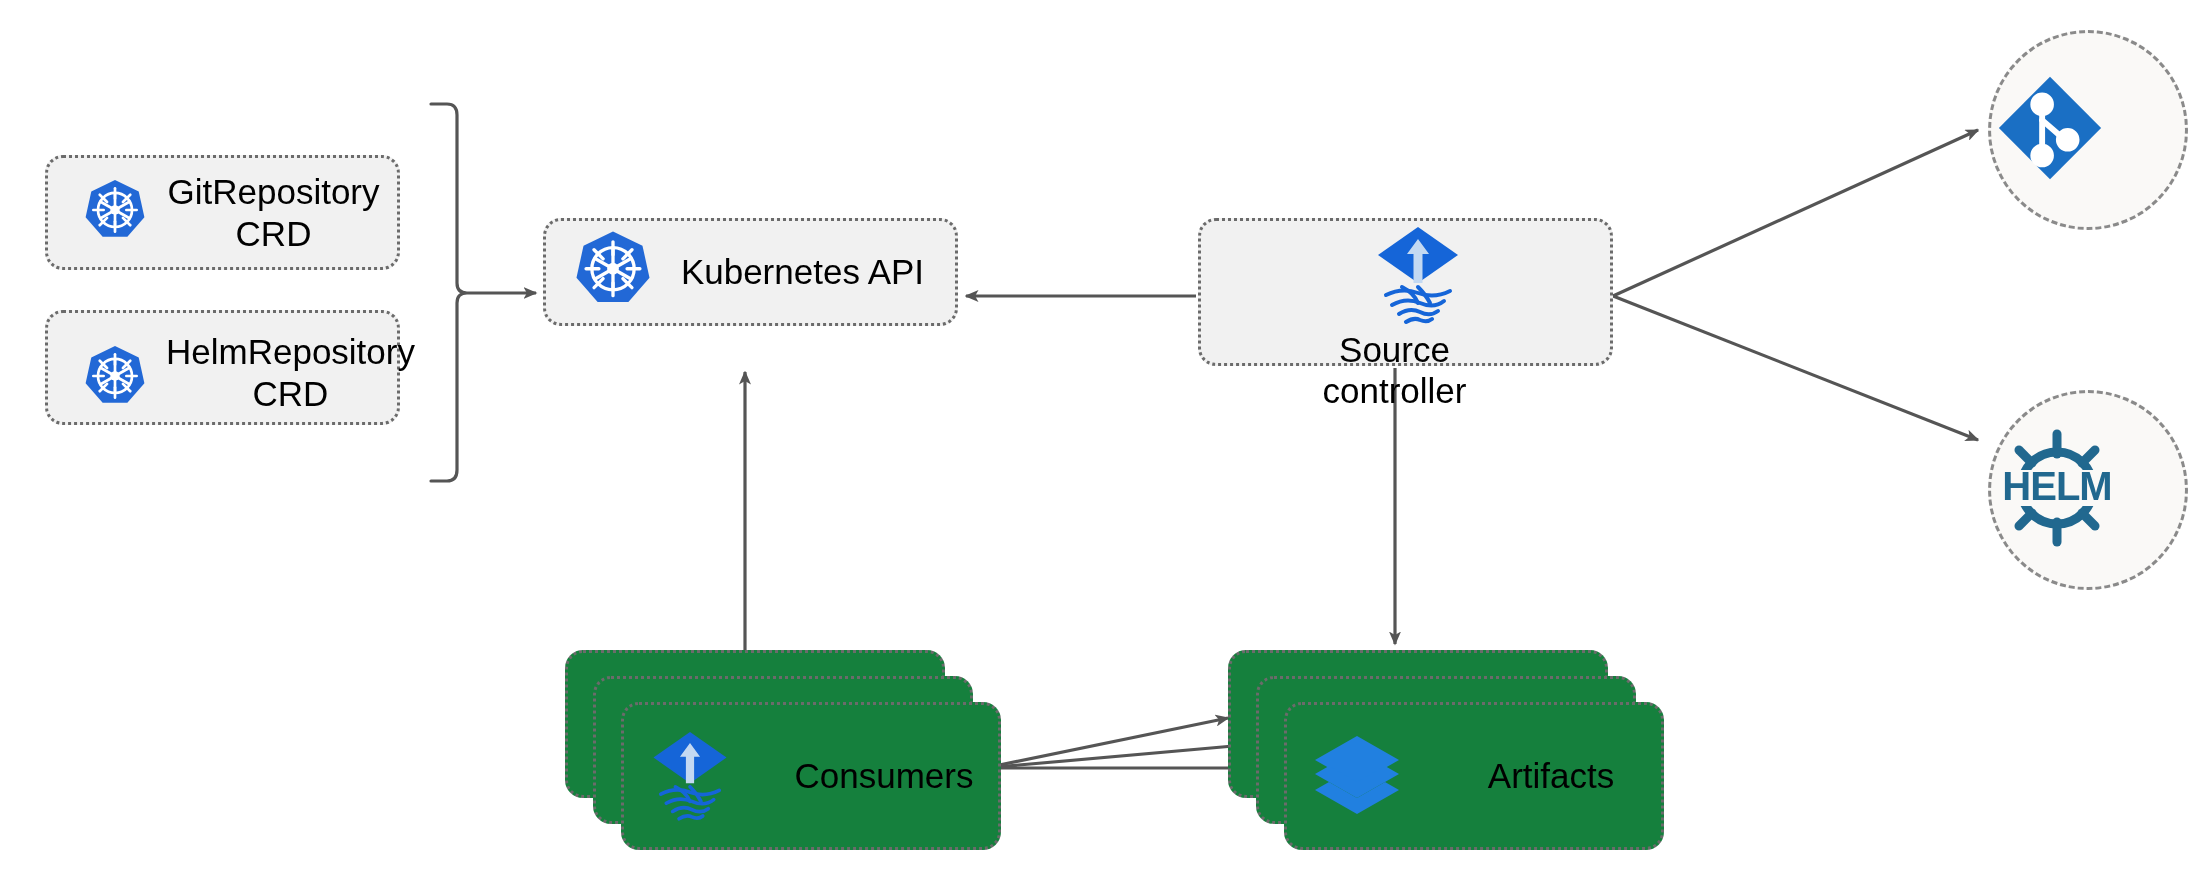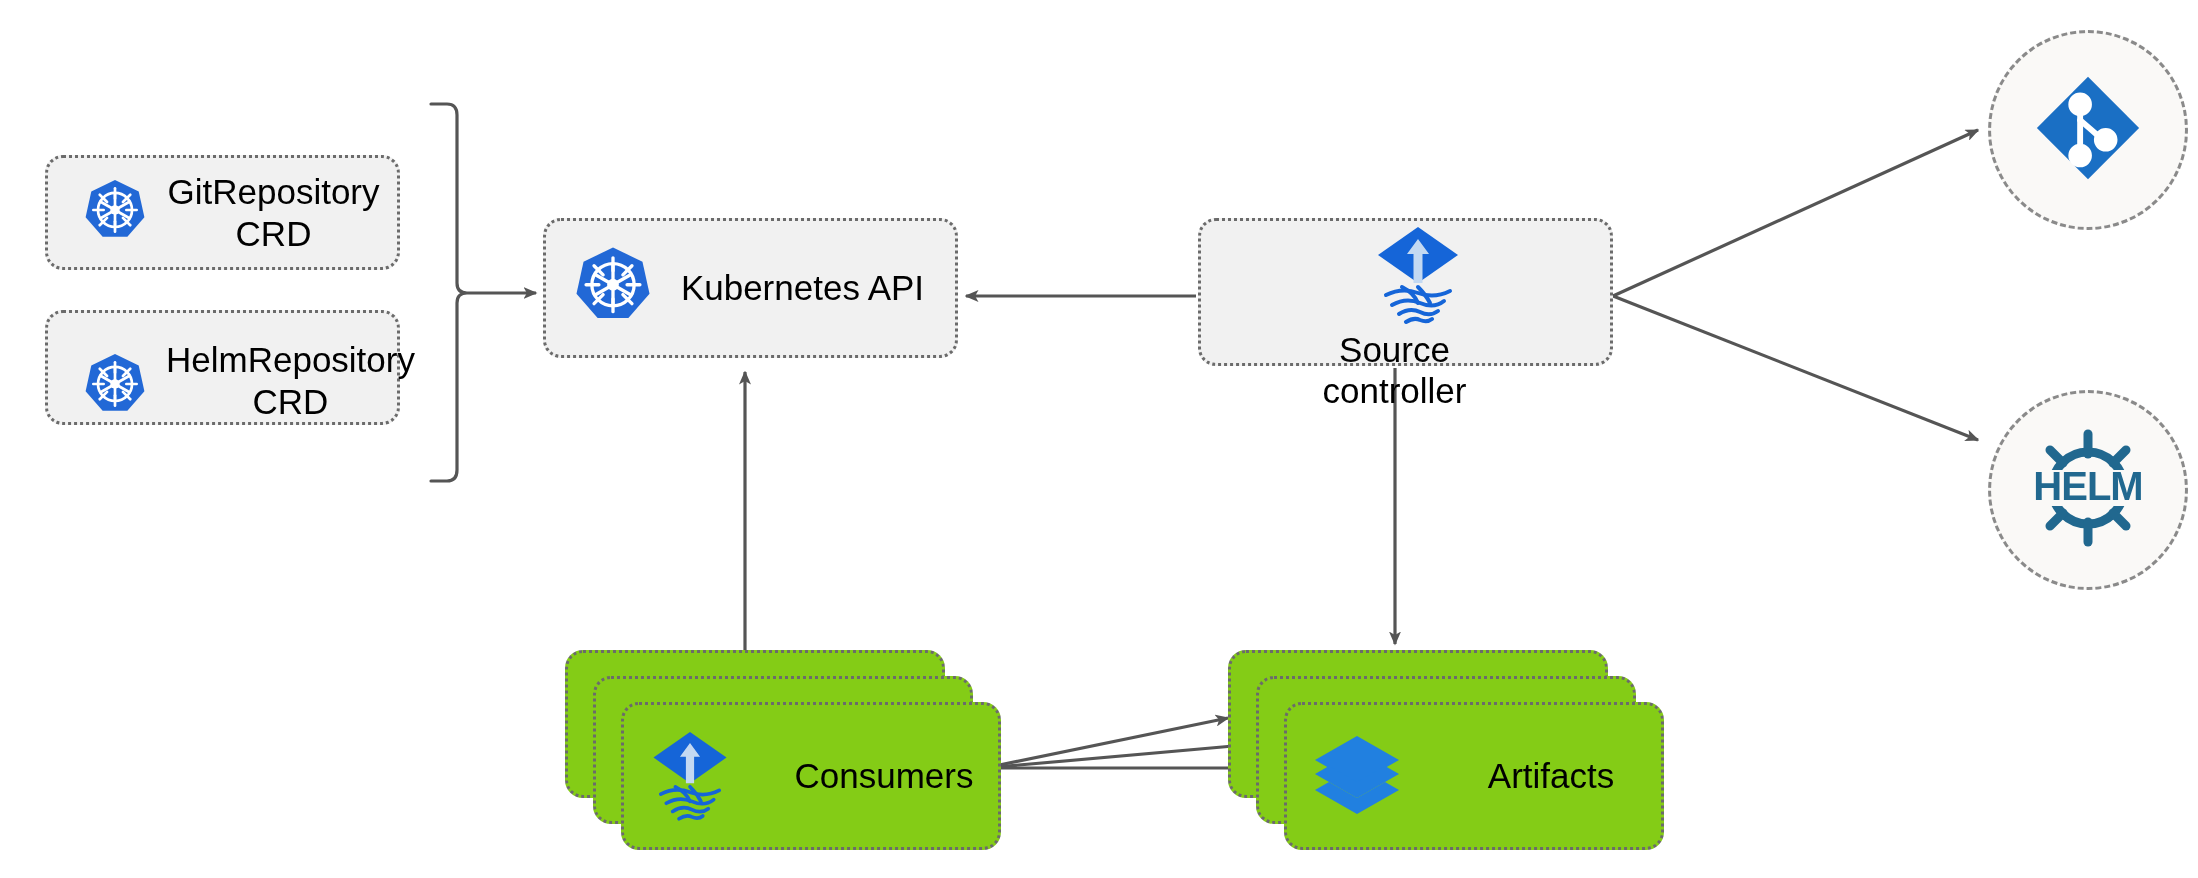--- a/index.html
+++ b/index.html
@@ -8,47 +8,47 @@
   .stage{position:absolute;left:0;top:0;width:2198px;height:878px;}
 
   svg.wires{position:absolute;left:0;top:0;width:2198px;height:878px;pointer-events:none;}
 
   .node{position:absolute;box-sizing:border-box;background:#f1f1f1;
         border:3px dotted #6b6b6b;border-radius:18px;
         display:flex;align-items:center;}
   .node .lbl{color:#000;font-size:35px;line-height:1.18;text-align:center;}
 
   
-  .crd{width:355px;height:115px;padding:0 16px;}
+  .crd{width:355px;height:115px;padding:8px 16px;}
   .crd .ico{flex:0 0 auto;margin-left:18px;margin-right:18px;}
   .crd .lbl{flex:1 1 auto;}
 
   
-  .kapi{left:543px;top:218px;width:415px;height:140px;}
+  .kapi{left:543px;top:218px;width:415px;height:108px;}
   .kapi .ico{margin-left:26px;margin-right:14px;}
   .kapi .lbl{flex:1 1 auto;padding-right:18px;}
 
   .srcc{left:1198px;top:218px;width:415px;height:148px;flex-direction:column;}
   .srcc .ico{margin-left:34px;margin-right:10px;}
   .srcc .lbl{flex:1 1 auto;padding-right:22px;}
 
   
   .stack{position:absolute;width:430px;height:200px;}
-  .card{position:absolute;box-sizing:border-box;background:#84cc16;
+  .card{position:absolute;box-sizing:border-box;background:#15803d;
         border:3px dotted #6b6b6b;border-radius:18px;width:380px;height:148px;gap:44px;}
   .card.c1{left:0;top:0;}
   .card.c2{left:28px;top:26px;}
   .card.c3{left:56px;top:52px;display:flex;align-items:center;}
   .card.c3 .ico{margin-left:24px;margin-right:10px;flex:0 0 auto;}
   .card.c3 .lbl{flex:1 1 auto;padding-right:16px;color:#000;font-size:35px;text-align:center;}
 
   
   .circ{position:absolute;box-sizing:border-box;width:200px;height:200px;
         border:3px dashed #8a8a8a;border-radius:50%;background:#faf9f7;
-        display:flex;align-items:center;justify-content:center;}
+        display:flex;align-items:center;justify-content:flex-start;}
 
   .helmtext{font-family:"Liberation Sans","DejaVu Sans",sans-serif;
             font-weight:bold;font-size:40px;fill:#21688f;letter-spacing:-1px;}
 </style>
 </head>
 <body>
 
 <div class="stage">
 
   <svg class="wires" viewBox="0 0 2198 878">

